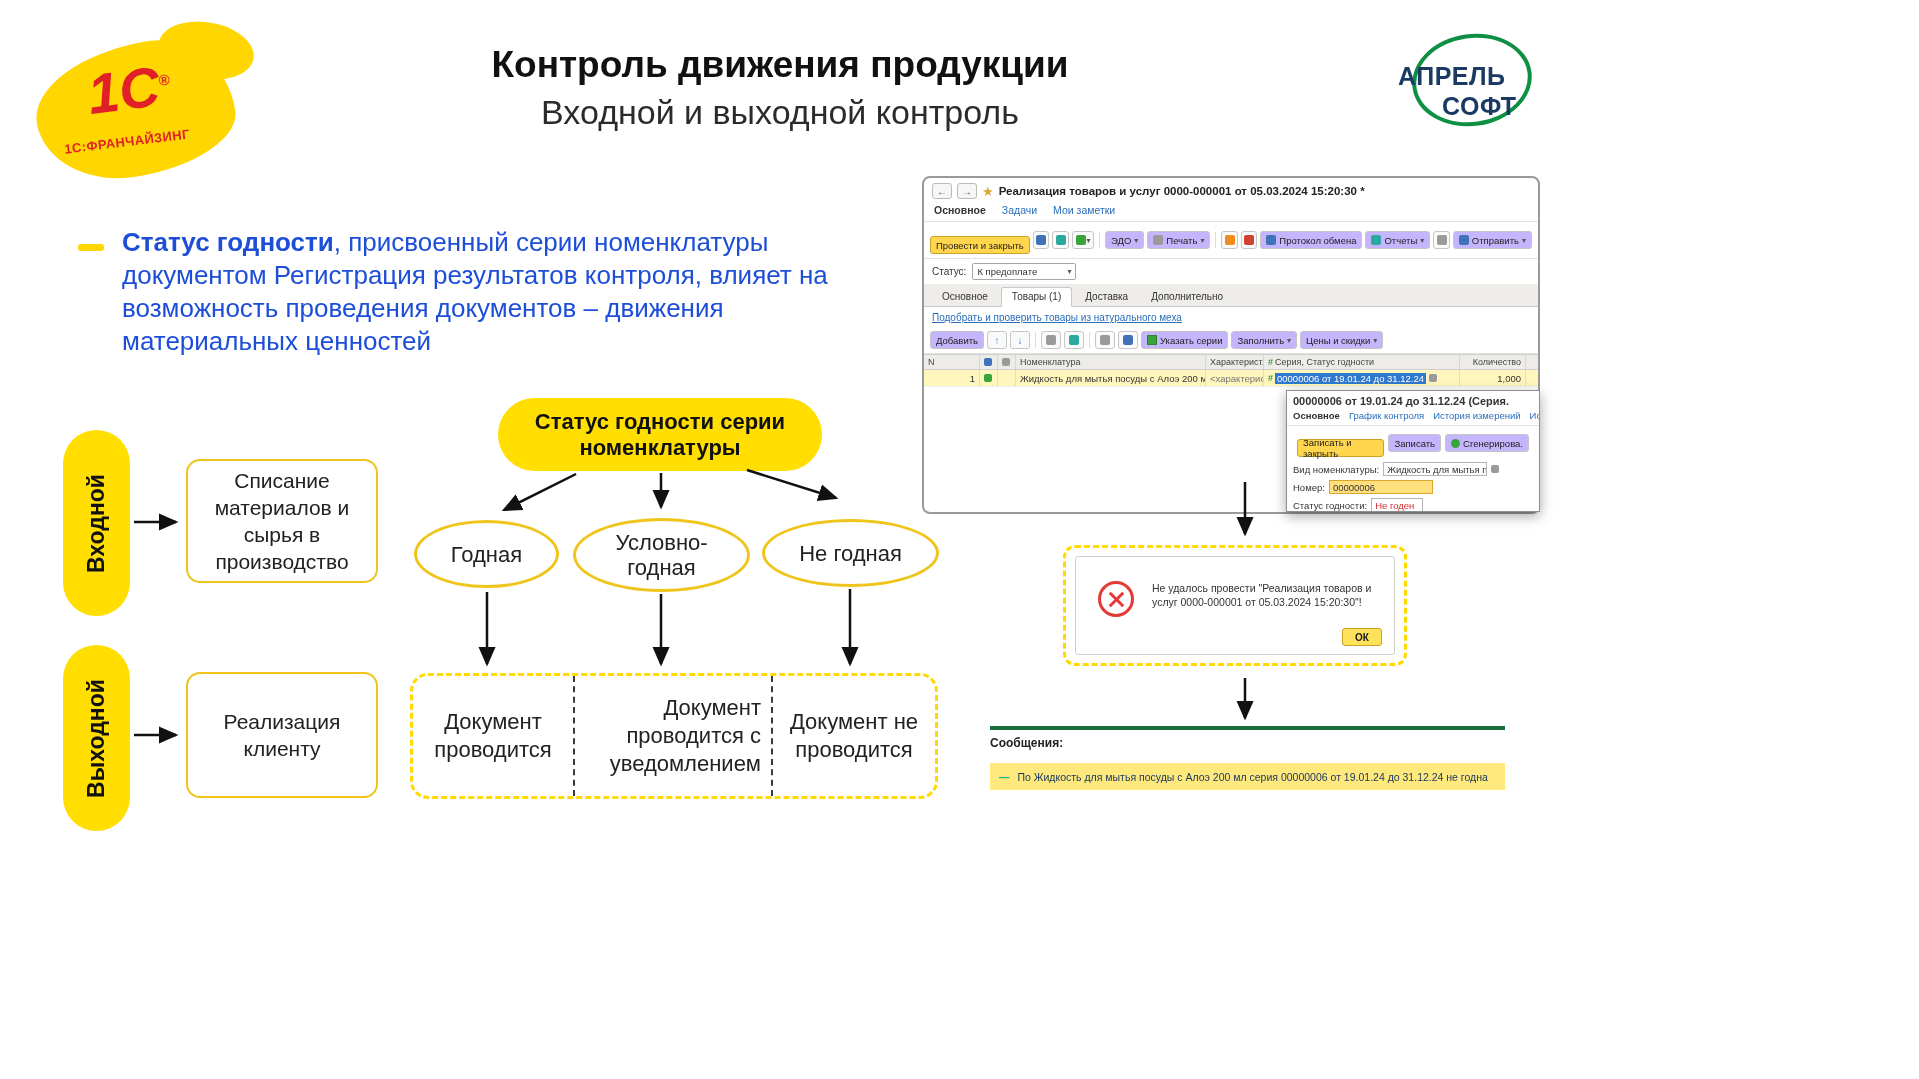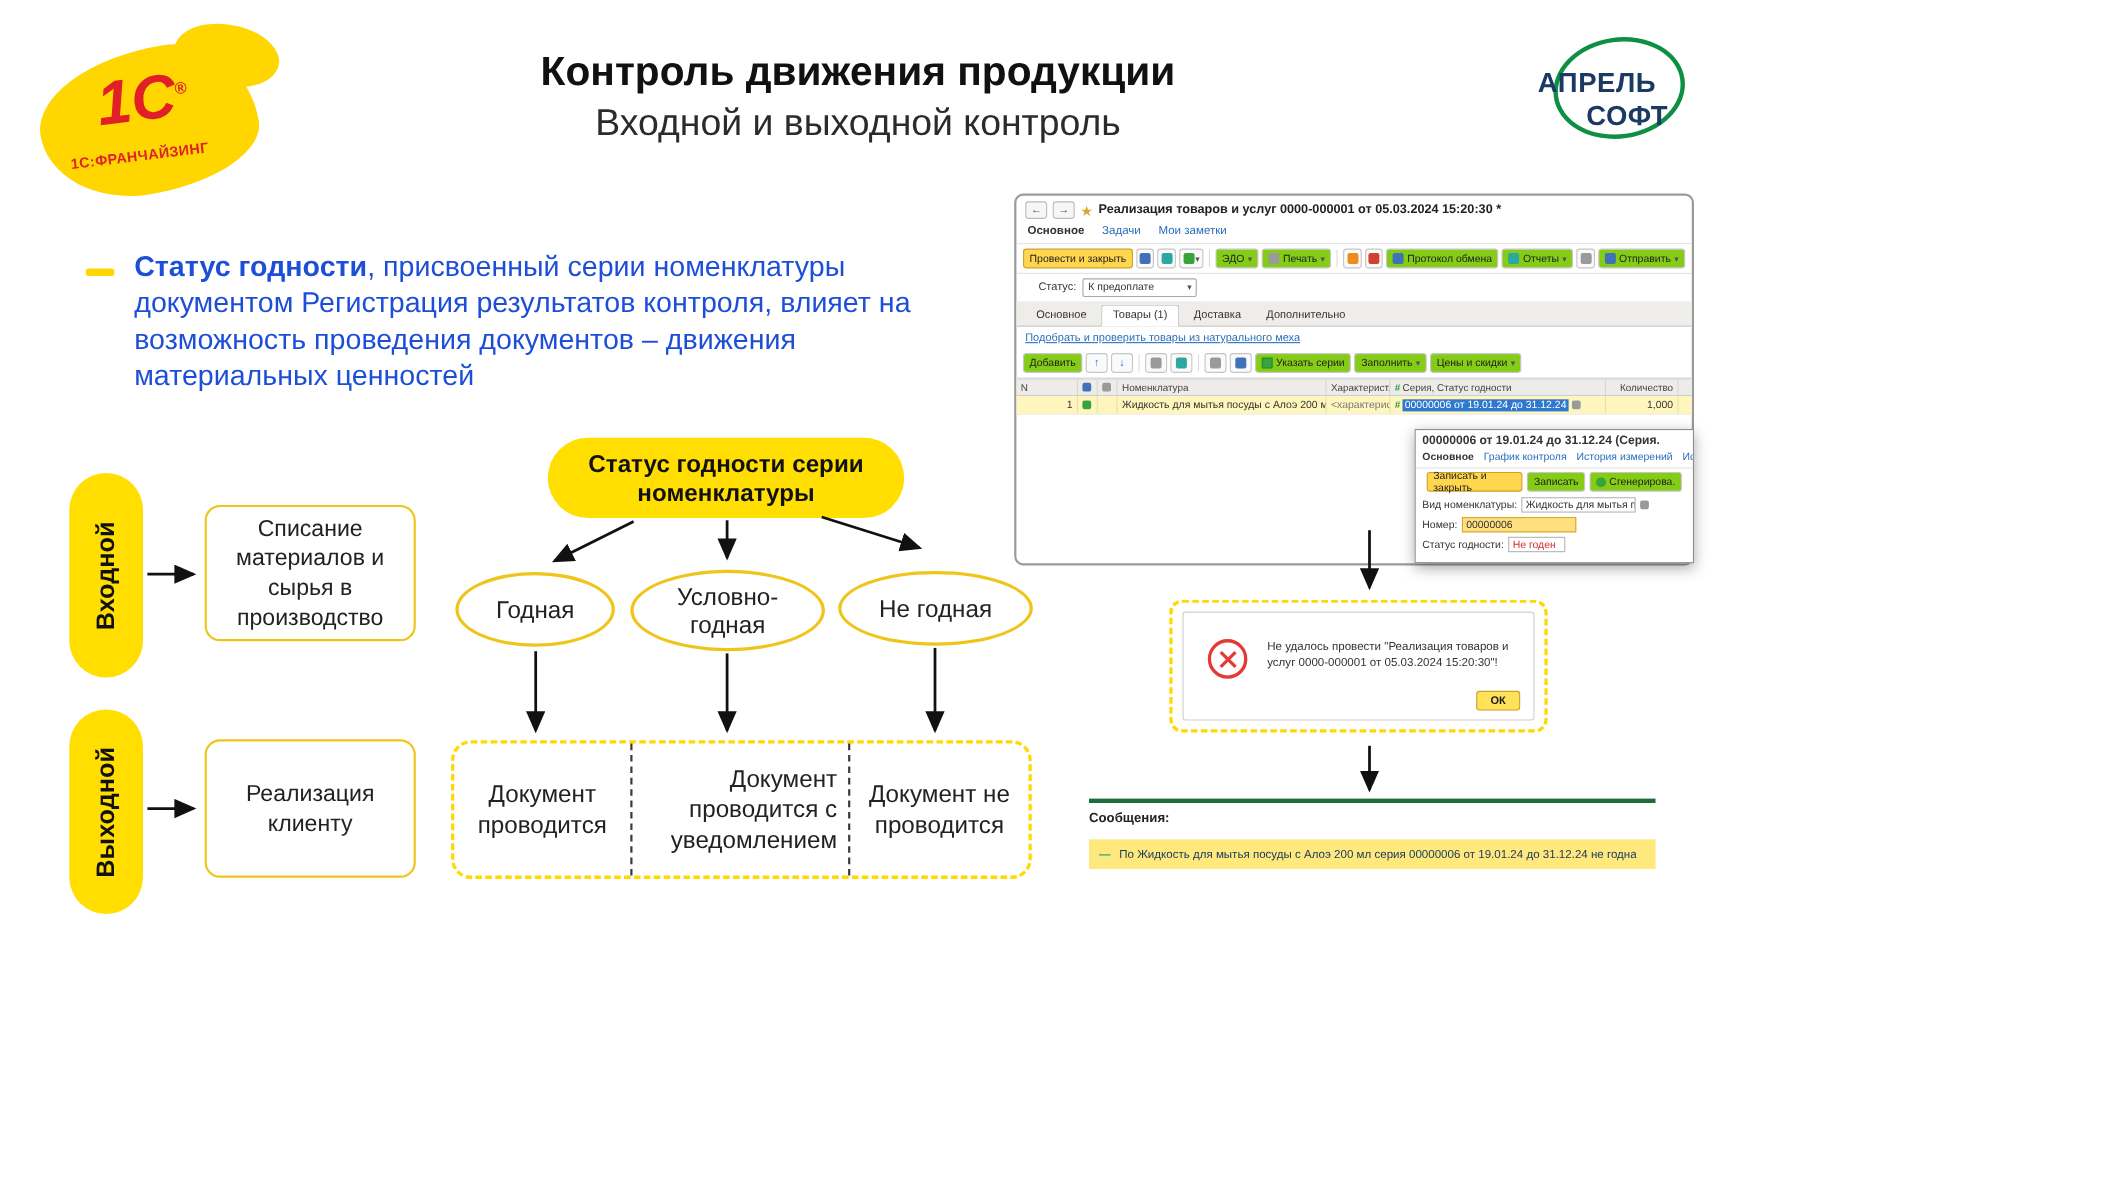--- a/index.html
+++ b/index.html
@@ -84,33 +84,33 @@
   .navbtn { width: 20px; height: 16px; border: 1px solid #bbb; border-radius: 3px; background: #f6f6f6;
             display: flex; align-items: center; justify-content: center; font-size: 10px; color: #555; }
   .star { color: #D9A62E; font-size: 13px; }
   .wtitle { font-size: 11.5px; font-weight: 700; color: #222; white-space: nowrap; }
   .navtabs { padding: 0 8px 5px 10px; gap: 16px; font-size: 10.5px; border-bottom: 1px solid #e3e3e3; }
   .navtab1 { color: #333; font-weight: 700; }
   .navtab { color: #2A6EBB; }
   .toolbar { padding: 4px 6px; gap: 3px; border-bottom: 1px solid #e3e3e3;
              font-size: 9.5px; white-space: nowrap; overflow: hidden; }
   .btn { display: inline-flex; align-items: center; gap: 3px; border: 1px solid #c6c6c6;
-         background: #84cc16; border-radius: 3px; padding: 2px 5px; height: 18px;
+         background: #c4b5fd; border-radius: 3px; padding: 2px 5px; height: 18px;
          font-size: 9.5px; color: #222; }
-  .btn-y { background: #FFD64D; border-color: #C9A227; }
+  .btn-y { background: #FFD64D; border-color: #C9A227; margin-top: 10px; }
   .ibtn { width: 20px; height: 18px; border: 1px solid #c6c6c6; background: #fafafa; border-radius: 3px;
           display: inline-flex; align-items: center; justify-content: center; gap: 1px; }
   .ibtn-w { width: 27px; }
   .ic { width: 10px; height: 10px; border-radius: 2px; display: inline-block; }
   .ic-sm { width: 8px; height: 8px; }
   .c-blue { background: #3F72B8; } .c-green { background: #38A43C; } .c-orange { background: #F08C1E; }
   .c-red { background: #D2402F; } .c-gray { background: #9a9a9a; } .c-teal { background: #2BA8A0; }
   .sep { width: 1px; height: 16px; background: #ddd; margin: 0 2px; }
   .caret { font-size: 8px; color: #555; }
-  .statusrow { padding: 4px 20px; gap: 6px; font-size: 10px; }
+  .statusrow { padding: 4px 8px; gap: 6px; font-size: 10px; }
   .select { width: 104px; height: 17px; border: 1px solid #a8a8a8; border-radius: 2px; background: #fff;
             display: flex; align-items: center; justify-content: space-between; padding: 0 4px; font-size: 9.5px; }
   .doctabs { padding: 3px 8px 0; gap: 3px; background: #EFEDE9; border-bottom: 1px solid #c9c9c9;
              font-size: 10px; align-items: flex-end; }
   .dtab { padding: 3px 10px 4px; color: #333; }
   .dtab.sel { background: #fff; border: 1px solid #c9c9c9; border-bottom: 1px solid #fff;
               border-radius: 3px 3px 0 0; margin-bottom: -1px; }
   .linkrow { padding: 5px 8px 4px; }
   .link { color: #2A6EBB; text-decoration: underline; font-size: 10px; }
   .bluearrow { color: #2F78D0; font-size: 10px; font-weight: 700; }

